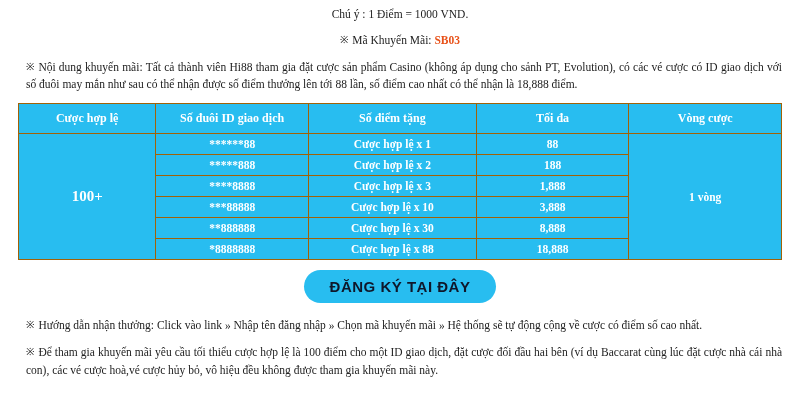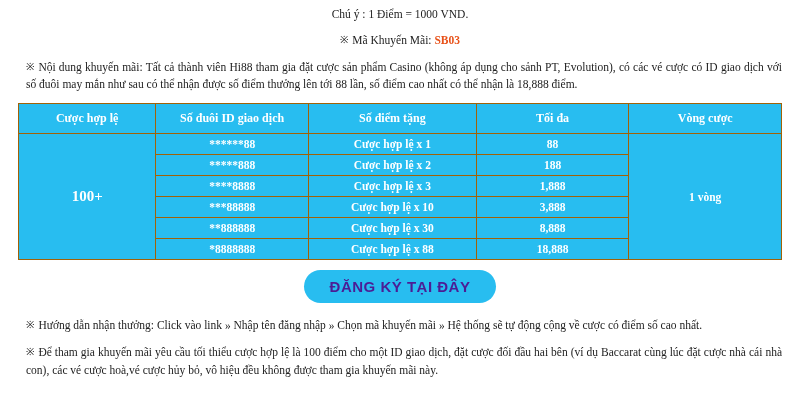--- a/index.html
+++ b/index.html
@@ -79,21 +79,21 @@
   .col4 { width: 20%; }
   .col5 { width: 20%; }
   
   .cta-row {
     text-align: center;
     margin: 8px 0 14px 0;
   }
   .cta-btn {
     display: inline-block;
     background: #28bdf0;
-    color: #4c1d95;
+    color: #0f172a;
     font-family: "Liberation Sans", sans-serif;
     font-weight: bold;
     font-size: 15px;
     letter-spacing: 0.5px;
     padding: 8px 26px;
     border: none;
     border-radius: 20px;
     cursor: pointer;
   }
   .tail .para,

